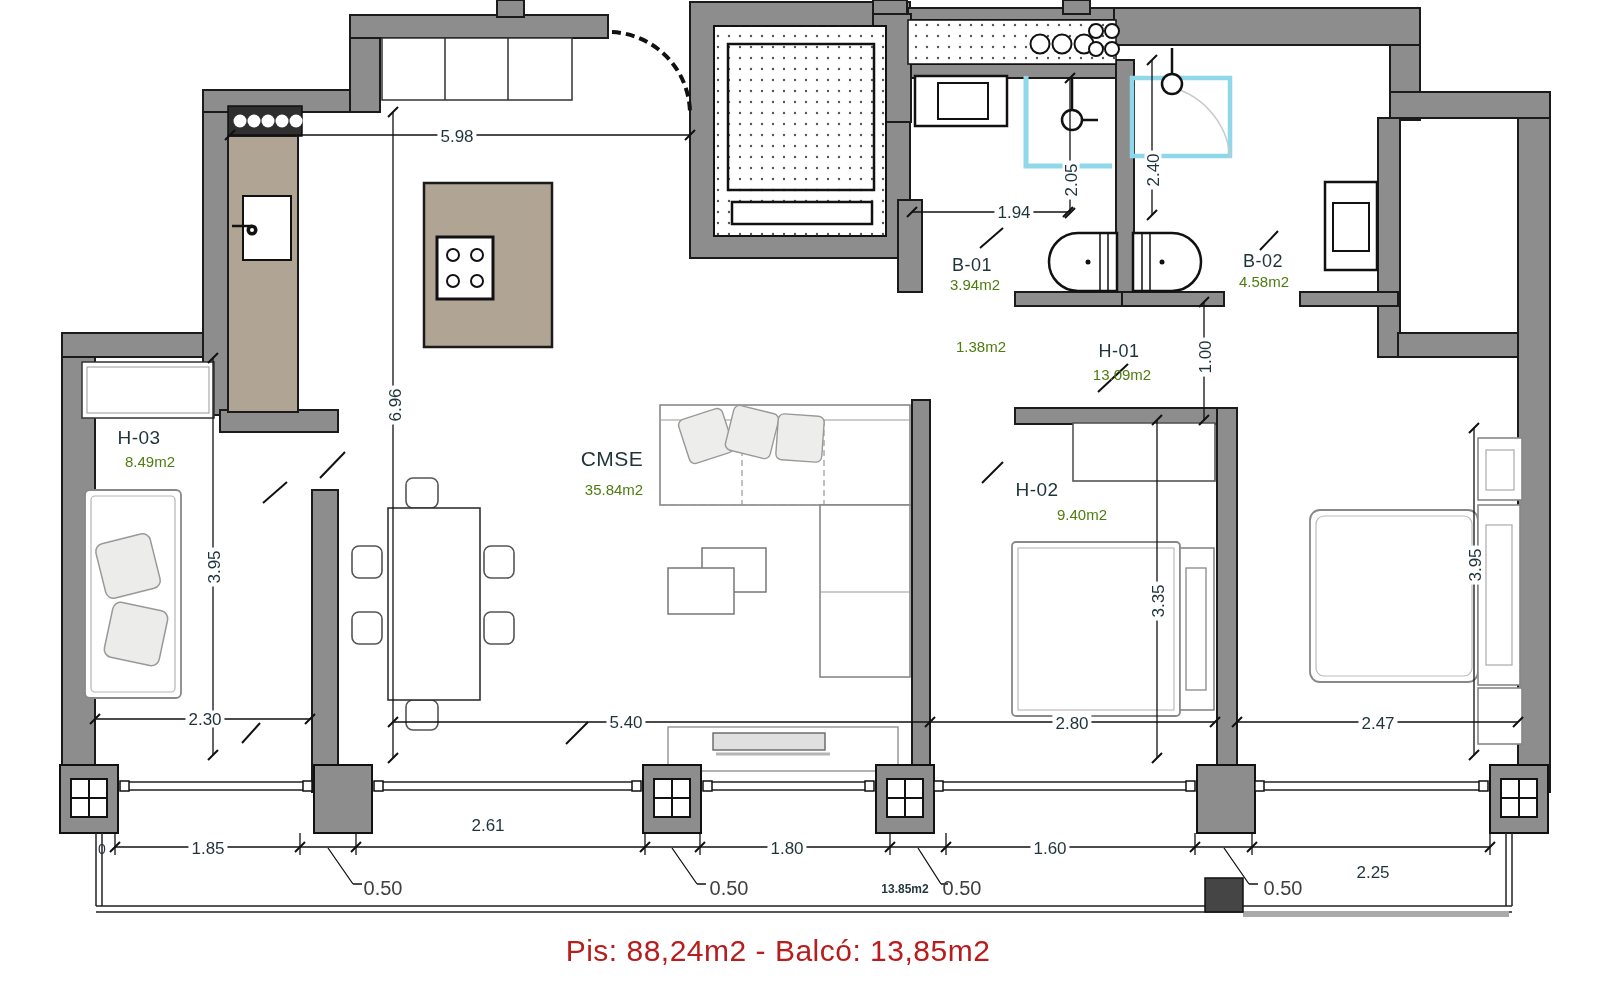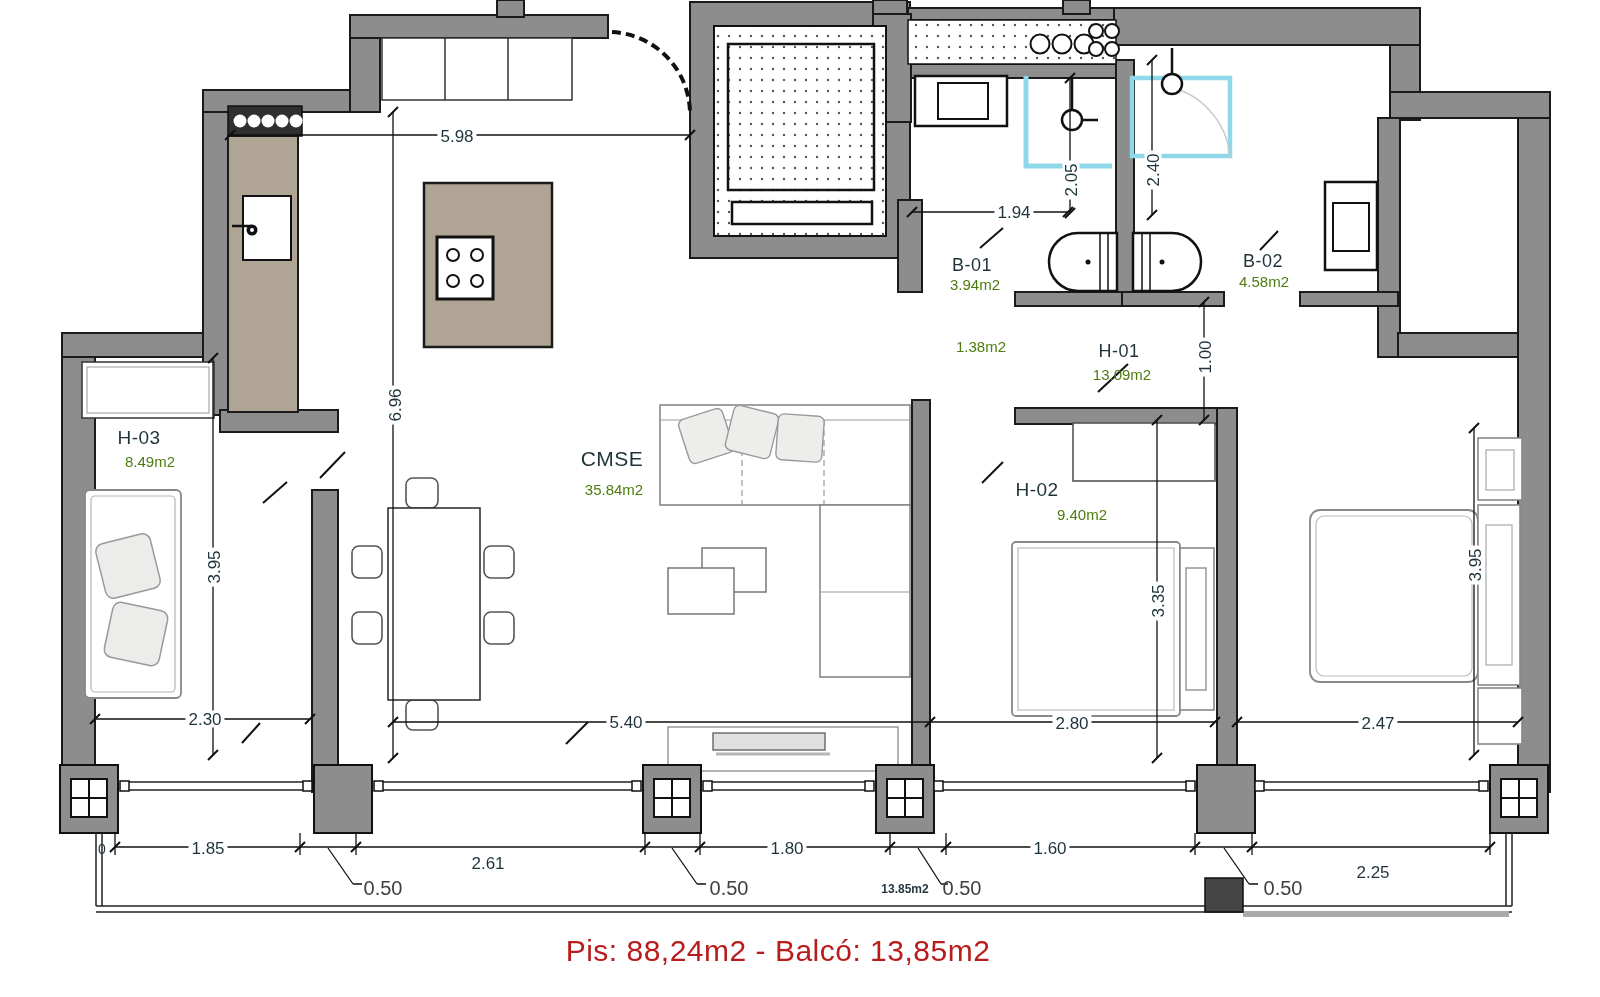--- a/index.html
+++ b/index.html
@@ -297,21 +297,21 @@
 <div class="lbl dim bg" style="left:1072px; top:723px;">2.80</div>
 <div class="lbl dim bg" style="left:1378px; top:723px;">2.47</div>
 <div class="lbl dim bg rot" style="left:1158px; top:601px;">3.35</div>
 <div class="lbl dim bg rot" style="left:1475px; top:565px;">3.95</div>
 <div class="lbl dim bg" style="left:1014px; top:212px;">1.94</div>
 <div class="lbl dim bg rot" style="left:1071px; top:180px;">2.05</div>
 <div class="lbl dim bg rot" style="left:1153px; top:170px;">2.40</div>
 <div class="lbl dim bg rot" style="left:1205px; top:357px;">1.00</div>
 
 <div class="lbl dim bg" style="left:208px; top:848px;">1.85</div>
-<div class="lbl dim bg" style="left:488px; top:863px;">2.61</div>
+<div class="lbl dim bg" style="left:488px; top:825px;">2.61</div>
 <div class="lbl dim bg" style="left:787px; top:848px;">1.80</div>
 <div class="lbl dim bg" style="left:1050px; top:848px;">1.60</div>
 <div class="lbl dim bg" style="left:1373px; top:872px;">2.25</div>
 <div class="lbl dim tiny" style="left:102px; top:849px;">0</div>
 
 <div class="lbl offset" style="left:383px; top:888px;">0.50</div>
 <div class="lbl offset" style="left:729px; top:888px;">0.50</div>
 <div class="lbl dim-sm lbl" style="left:905px; top:889px; font-size:12px;font-weight:bold;">13.85m2</div>
 <div class="lbl offset" style="left:962px; top:888px;">0.50</div>
 <div class="lbl offset" style="left:1283px; top:888px;">0.50</div>

